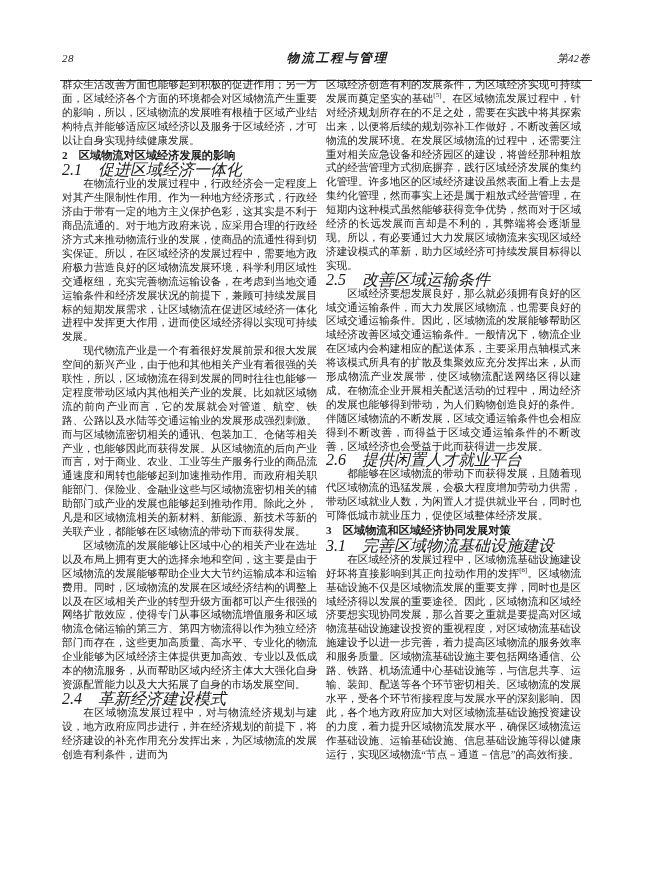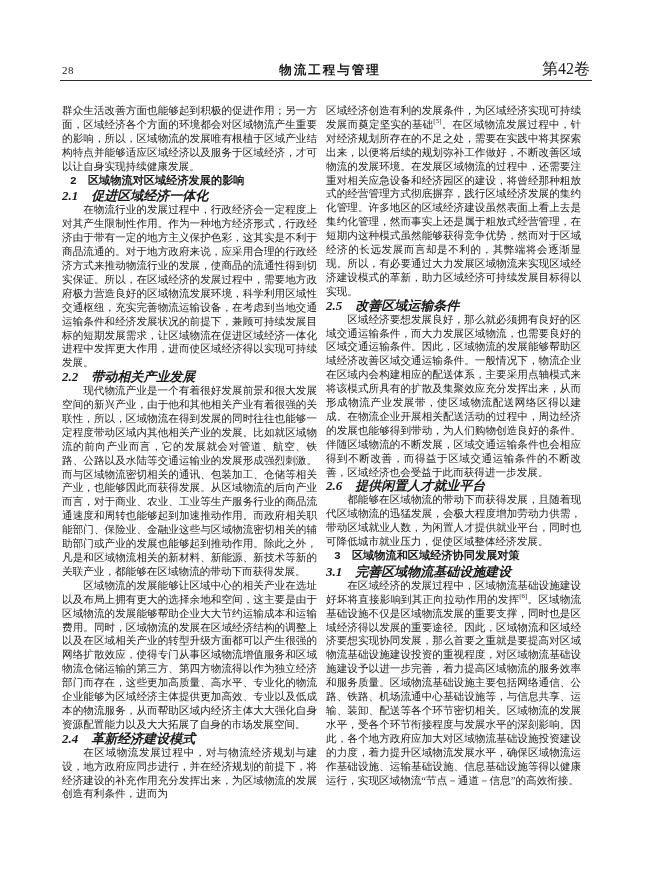--- a/index.html
+++ b/index.html
@@ -5,53 +5,54 @@
   html,body{margin:0;padding:0;background:#ffffff;}
   .page{
     position:relative;
     width:650px;height:888px;
     background:#ffffff;
     font-family:"Liberation Serif","DejaVu Serif",serif;
     color:#1b1b1b;
     overflow:hidden;
   }
   .running-head{
-    position:absolute;top:59px;left:62px;right:60px;
+    position:absolute;top:50px;left:62px;right:60px;
     display:flex;justify-content:space-between;align-items:baseline;
     font-size:11px;
+    font-style:italic;
   }
   .running-head .pg{font-size:11px;letter-spacing:.5px;}
   .running-head .jt{font-weight:bold;font-size:12.5px;letter-spacing:2px;margin-left:44px;}
-  .running-head .vol{font-size:16px;text-align:right;}
+  .running-head .vol{font-size:11px;text-align:right;}
   .head-rule{
     position:absolute;top:80px;left:60px;right:58px;
     border-top:1.6px solid #2a2a2a;
   }
   .columns{
-    position:absolute;top:104px;left:62px;width:528px;
+    position:absolute;top:78px;left:62px;width:528px;
     display:flex;gap:9px;
   }
   .col{
     width:255px;
     font-size:10.6px;line-height:13.9px;
     text-align:justify;
     text-justify:inter-character;
   }
   .body-p{margin:0;text-indent:2em;}
   .body-p.noindent{text-indent:0;}
   .sec-h{
-    font-family:Liberation Mono, monospace;
+    font-family:Liberation Serif, serif;
     font-weight:bold;font-size:11.2px;
-    margin:1px 0 1px 8px;
+    margin:1px 0 1px 0;
     text-indent:0;
   }
   .sub-h{
     font-style:italic;
-    font-weight:700;
-    font-size:13px;
+    font-weight:400;
+    font-size:16px;
     margin:0;
     text-indent:0;
   }
   sup{font-size:7px;line-height:0;vertical-align:super;}
 </style>
 </head>
 <body>
 
 <div class="page">
   <div class="running-head">
@@ -59,21 +60,20 @@
     <span class="jt">物流工程与管理</span>
     <span class="vol">第42卷</span>
   </div>
   <div class="head-rule"></div>
   <div class="columns">
     <div class="col" id="col-left">
         <p class="body-p noindent">群众生活改善方面也能够起到积极的促进作用；另一方面，区域经济各个方面的环境都会对区域物流产生重要的影响，所以，区域物流的发展唯有根植于区域产业结构特点并能够适应区域经济以及服务于区域经济，才可以让自身实现持续健康发展。</p>
         <div class="sec-h">2　区域物流对区域经济发展的影响</div>
         <div class="sub-h">2.1　促进区域经济一体化</div>
         <p class="body-p">在物流行业的发展过程中，行政经济会一定程度上对其产生限制性作用。作为一种地方经济形式，行政经济由于带有一定的地方主义保护色彩，这其实是不利于商品流通的。对于地方政府来说，应采用合理的行政经济方式来推动物流行业的发展，使商品的流通性得到切实保证。所以，在区域经济的发展过程中，需要地方政府极力营造良好的区域物流发展环境，科学利用区域性交通枢纽，充实完善物流运输设备，在考虑到当地交通运输条件和经济发展状况的前提下，兼顾可持续发展目标的短期发展需求，让区域物流在促进区域经济一体化进程中发挥更大作用，进而使区域经济得以实现可持续发展。</p>
-        <div class="sub-h">2.2　带动相关产业发展</div>
         <p class="body-p">现代物流产业是一个有着很好发展前景和很大发展空间的新兴产业，由于他和其他相关产业有着很强的关联性，所以，区域物流在得到发展的同时往往也能够一定程度带动区域内其他相关产业的发展。比如就区域物流的前向产业而言，它的发展就会对管道、航空、铁路、公路以及水陆等交通运输业的发展形成强烈刺激。而与区域物流密切相关的通讯、包装加工、仓储等相关产业，也能够因此而获得发展。从区域物流的后向产业而言，对于商业、农业、工业等生产服务行业的商品流通速度和周转也能够起到加速推动作用。而政府相关职能部门、保险业、金融业这些与区域物流密切相关的辅助部门或产业的发展也能够起到推动作用。除此之外，凡是和区域物流相关的新材料、新能源、新技术等新的关联产业，都能够在区域物流的带动下而获得发展。</p>
         <p class="body-p">区域物流的发展能够让区域中心的相关产业在选址以及布局上拥有更大的选择余地和空间，这主要是由于区域物流的发展能够帮助企业大大节约运输成本和运输费用。同时，区域物流的发展在区域经济结构的调整上以及在区域相关产业的转型升级方面都可以产生很强的网络扩散效应，使得专门从事区域物流增值服务和区域物流仓储运输的第三方、第四方物流得以作为独立经济部门而存在，这些更加高质量、高水平、专业化的物流企业能够为区域经济主体提供更加高效、专业以及低成本的物流服务，从而帮助区域内经济主体大大强化自身资源配置能力以及大大拓展了自身的市场发展空间。</p>
         <div class="sub-h">2.4　革新经济建设模式</div>
         <p class="body-p">在区域物流发展过程中，对与物流经济规划与建设，地方政府应同步进行，并在经济规划的前提下，将经济建设的补充作用充分发挥出来，为区域物流的发展创造有利条件，进而为</p>
       </div>
     <div class="col" id="col-right">
         <p class="body-p noindent">区域经济创造有利的发展条件，为区域经济实现可持续发展而奠定坚实的基础<sup>[5]</sup>。在区域物流发展过程中，针对经济规划所存在的不足之处，需要在实践中将其探索出来，以便将后续的规划弥补工作做好，不断改善区域物流的发展环境。在发展区域物流的过程中，还需要注重对相关应急设备和经济园区的建设，将曾经那种粗放式的经营管理方式彻底摒弃，践行区域经济发展的集约化管理。许多地区的区域经济建设虽然表面上看上去是集约化管理，然而事实上还是属于粗放式经营管理，在短期内这种模式虽然能够获得竞争优势，然而对于区域经济的长远发展而言却是不利的，其弊端将会逐渐显现。所以，有必要通过大力发展区域物流来实现区域经济建设模式的革新，助力区域经济可持续发展目标得以实现。</p>
         <div class="sub-h">2.5　改善区域运输条件</div>
         <p class="body-p">区域经济要想发展良好，那么就必须拥有良好的区域交通运输条件，而大力发展区域物流，也需要良好的区域交通运输条件。因此，区域物流的发展能够帮助区域经济改善区域交通运输条件。一般情况下，物流企业在区域内会构建相应的配送体系，主要采用点轴模式来将该模式所具有的扩散及集聚效应充分发挥出来，从而形成物流产业发展带，使区域物流配送网络区得以建成。在物流企业开展相关配送活动的过程中，周边经济的发展也能够得到带动，为人们购物创造良好的条件。伴随区域物流的不断发展，区域交通运输条件也会相应得到不断改善，而得益于区域交通运输条件的不断改善，区域经济也会受益于此而获得进一步发展。</p>
         <div class="sub-h">2.6　提供闲置人才就业平台</div>

